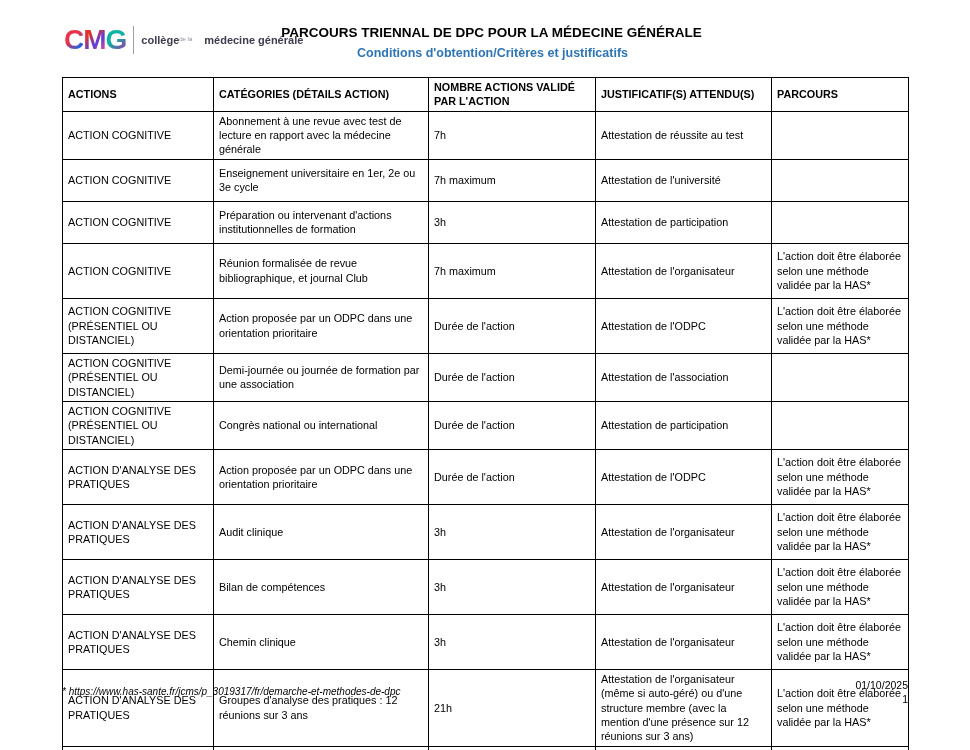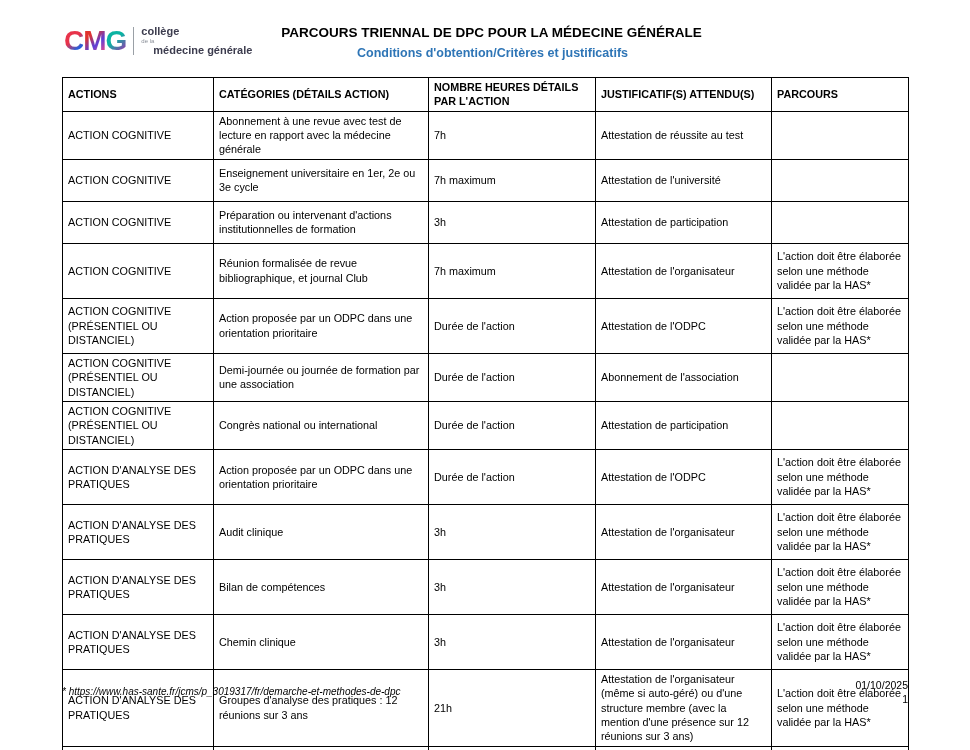--- a/index.html
+++ b/index.html
@@ -8,21 +8,21 @@
     font-family:"Liberation Sans","DejaVu Sans",sans-serif;color:#000;
     overflow:hidden;margin:0 auto;
   }
   
   .logo{position:absolute;left:64px;top:26px;display:flex;align-items:center;gap:7px;}
   .logo-acronym{font-size:28px;font-weight:800;letter-spacing:-1px;line-height:1;display:flex;}
   .logo-acronym .l1{background:linear-gradient(140deg,#e8334a 45%,#2a5fdb 75%);-webkit-background-clip:text;background-clip:text;color:transparent;}
   .logo-acronym .l2{background:linear-gradient(140deg,#e0332e 30%,#5a3fd8 60%,#e84a8a 90%);-webkit-background-clip:text;background-clip:text;color:transparent;}
   .logo-acronym .l3{background:linear-gradient(140deg,#0bb3a2 45%,#8e3fae 85%);-webkit-background-clip:text;background-clip:text;color:transparent;}
   .logo-divider{width:1px;height:28px;background:#9aa0a6;}
-  .logo-text{display:flex;flex-direction:column;line-height:1;color:#3c3c4e;}
+  .logo-text{display:flex;flex-direction:row;line-height:1;color:#3c3c4e;}
   .logo-text .t1{font-size:11px;font-weight:700;}
   .logo-text .t2{font-size:6px;color:#8a8f98;margin:1px 0;}
   .logo-text .t3{font-size:11px;font-weight:700;margin-left:12px;}
   .titles{position:absolute;left:0;top:25px;width:100%;text-align:center;}
   .doc-title{font-size:13.5px;font-weight:700;color:#000;margin-left:13px;}
   .doc-subtitle{font-size:12.5px;font-weight:700;color:#2e75b6;margin-top:6px;margin-left:15px;}
   
   .tbl-wrap{position:absolute;left:62px;top:77px;width:846px;}
   table{border-collapse:collapse;table-layout:fixed;width:846px;font-size:10.8px;line-height:1.33;}
   col.c1{width:151px;} col.c2{width:215px;} col.c3{width:167px;} col.c4{width:176px;} col.c5{width:137px;}
@@ -67,21 +67,21 @@
           <col class="c1">
           <col class="c2">
           <col class="c3">
           <col class="c4">
           <col class="c5">
         </colgroup>
       <thead>
         <tr>
           <th>ACTIONS</th>
           <th>CATÉGORIES (DÉTAILS ACTION)</th>
-          <th>NOMBRE HEURES DÉTAILS PAR L'ACTION</th>
+          <th>NOMBRE ACTIONS VALIDÉ PAR L'ACTION</th>
           <th>JUSTIFICATIF(S) ATTENDU(S)</th>
           <th>PARCOURS</th>
         </tr>
       </thead>
       <tbody>
   <tr class="h2">
     <td>ACTION COGNITIVE</td>
     <td>Abonnement à une revue avec test de lecture en rapport avec la médecine générale</td>
     <td>7h</td>
     <td>Attestation de réussite au test</td>
@@ -117,21 +117,21 @@
     <td>Action proposée par un ODPC dans une orientation prioritaire</td>
     <td>Durée de l'action</td>
     <td>Attestation de l'ODPC</td>
     <td>L'action doit être élaborée selon une méthode validée par la HAS*</td>
   </tr>
 
   <tr class="h2">
     <td>ACTION COGNITIVE (PRÉSENTIEL OU DISTANCIEL)</td>
     <td>Demi-journée ou journée de formation par une association</td>
     <td>Durée de l'action</td>
-    <td>Abonnement de l'association</td>
+    <td>Attestation de l'association</td>
     <td></td>
   </tr>
 
   <tr class="h2">
     <td>ACTION COGNITIVE (PRÉSENTIEL OU DISTANCIEL)</td>
     <td>Congrès national ou international</td>
     <td>Durée de l'action</td>
     <td>Attestation de participation</td>
     <td></td>
   </tr>

